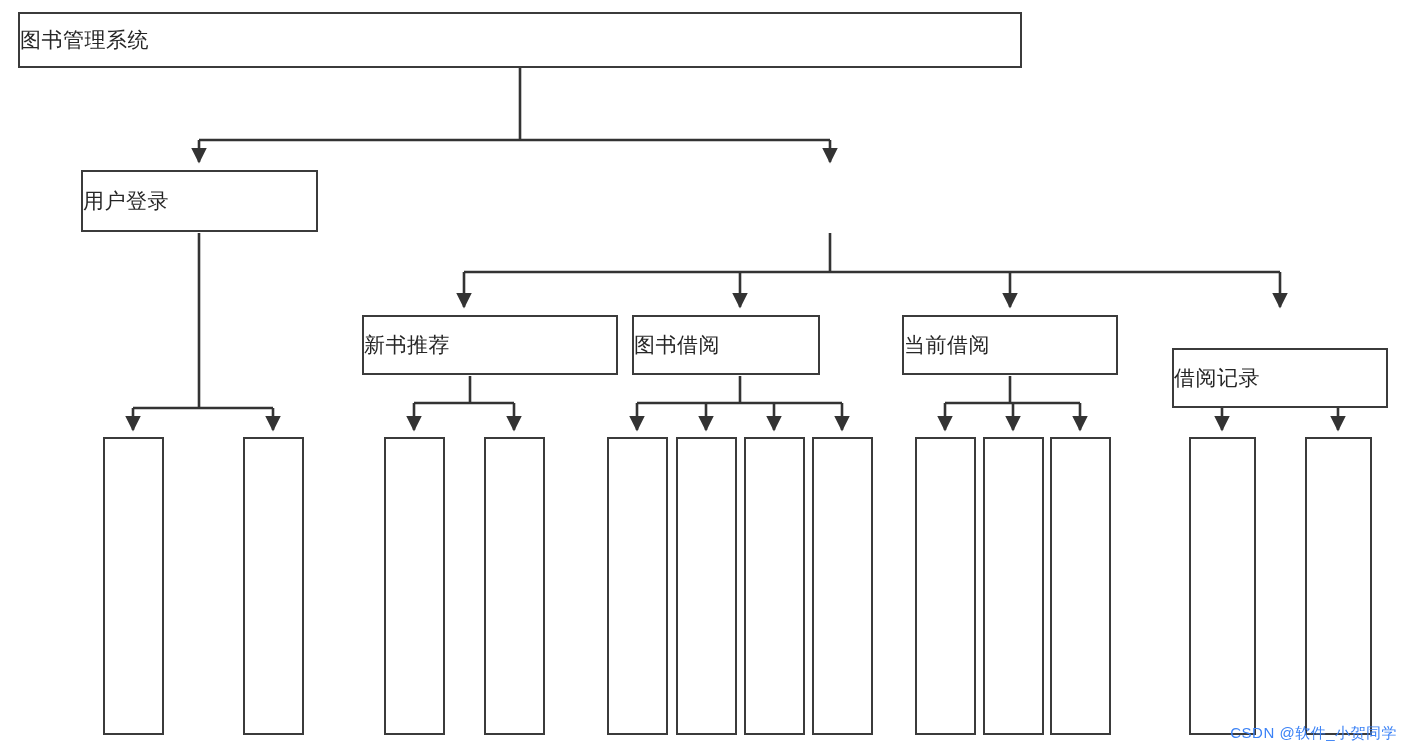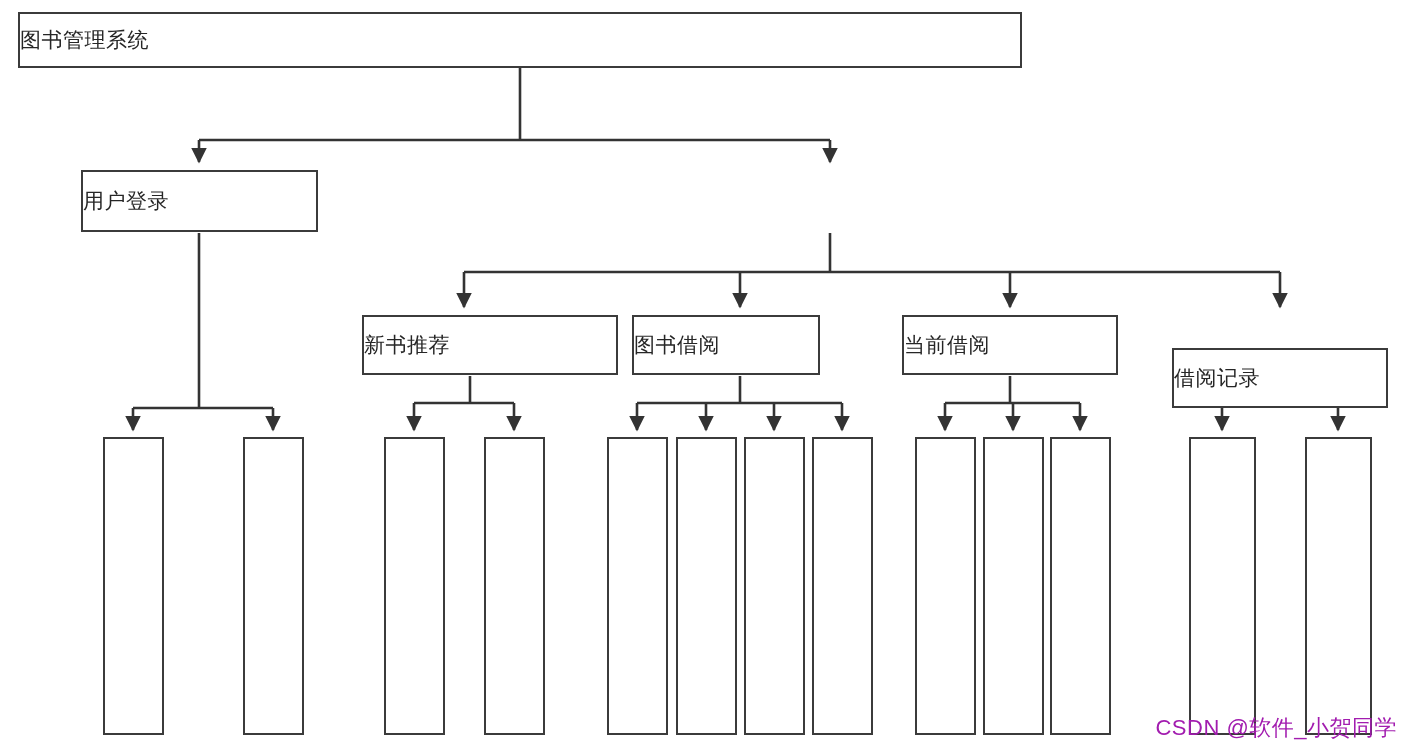--- a/index.html
+++ b/index.html
@@ -61,22 +61,22 @@
     font-size: 20px;
     line-height: 1.05;
     letter-spacing: 1px;
     max-height: 100%;
     overflow: hidden;
   }
   #watermark {
     position: absolute;
     right: 8px;
     bottom: 4px;
-    font-size: 22px;
-    color: #a21caf;
+    font-size: 15px;
+    color: #3b82f6;
     letter-spacing: 0.5px;
     white-space: nowrap;
     pointer-events: none;
   }
 </style>
 </head>
 <body>
 
 <div id="diagram-root">
 

